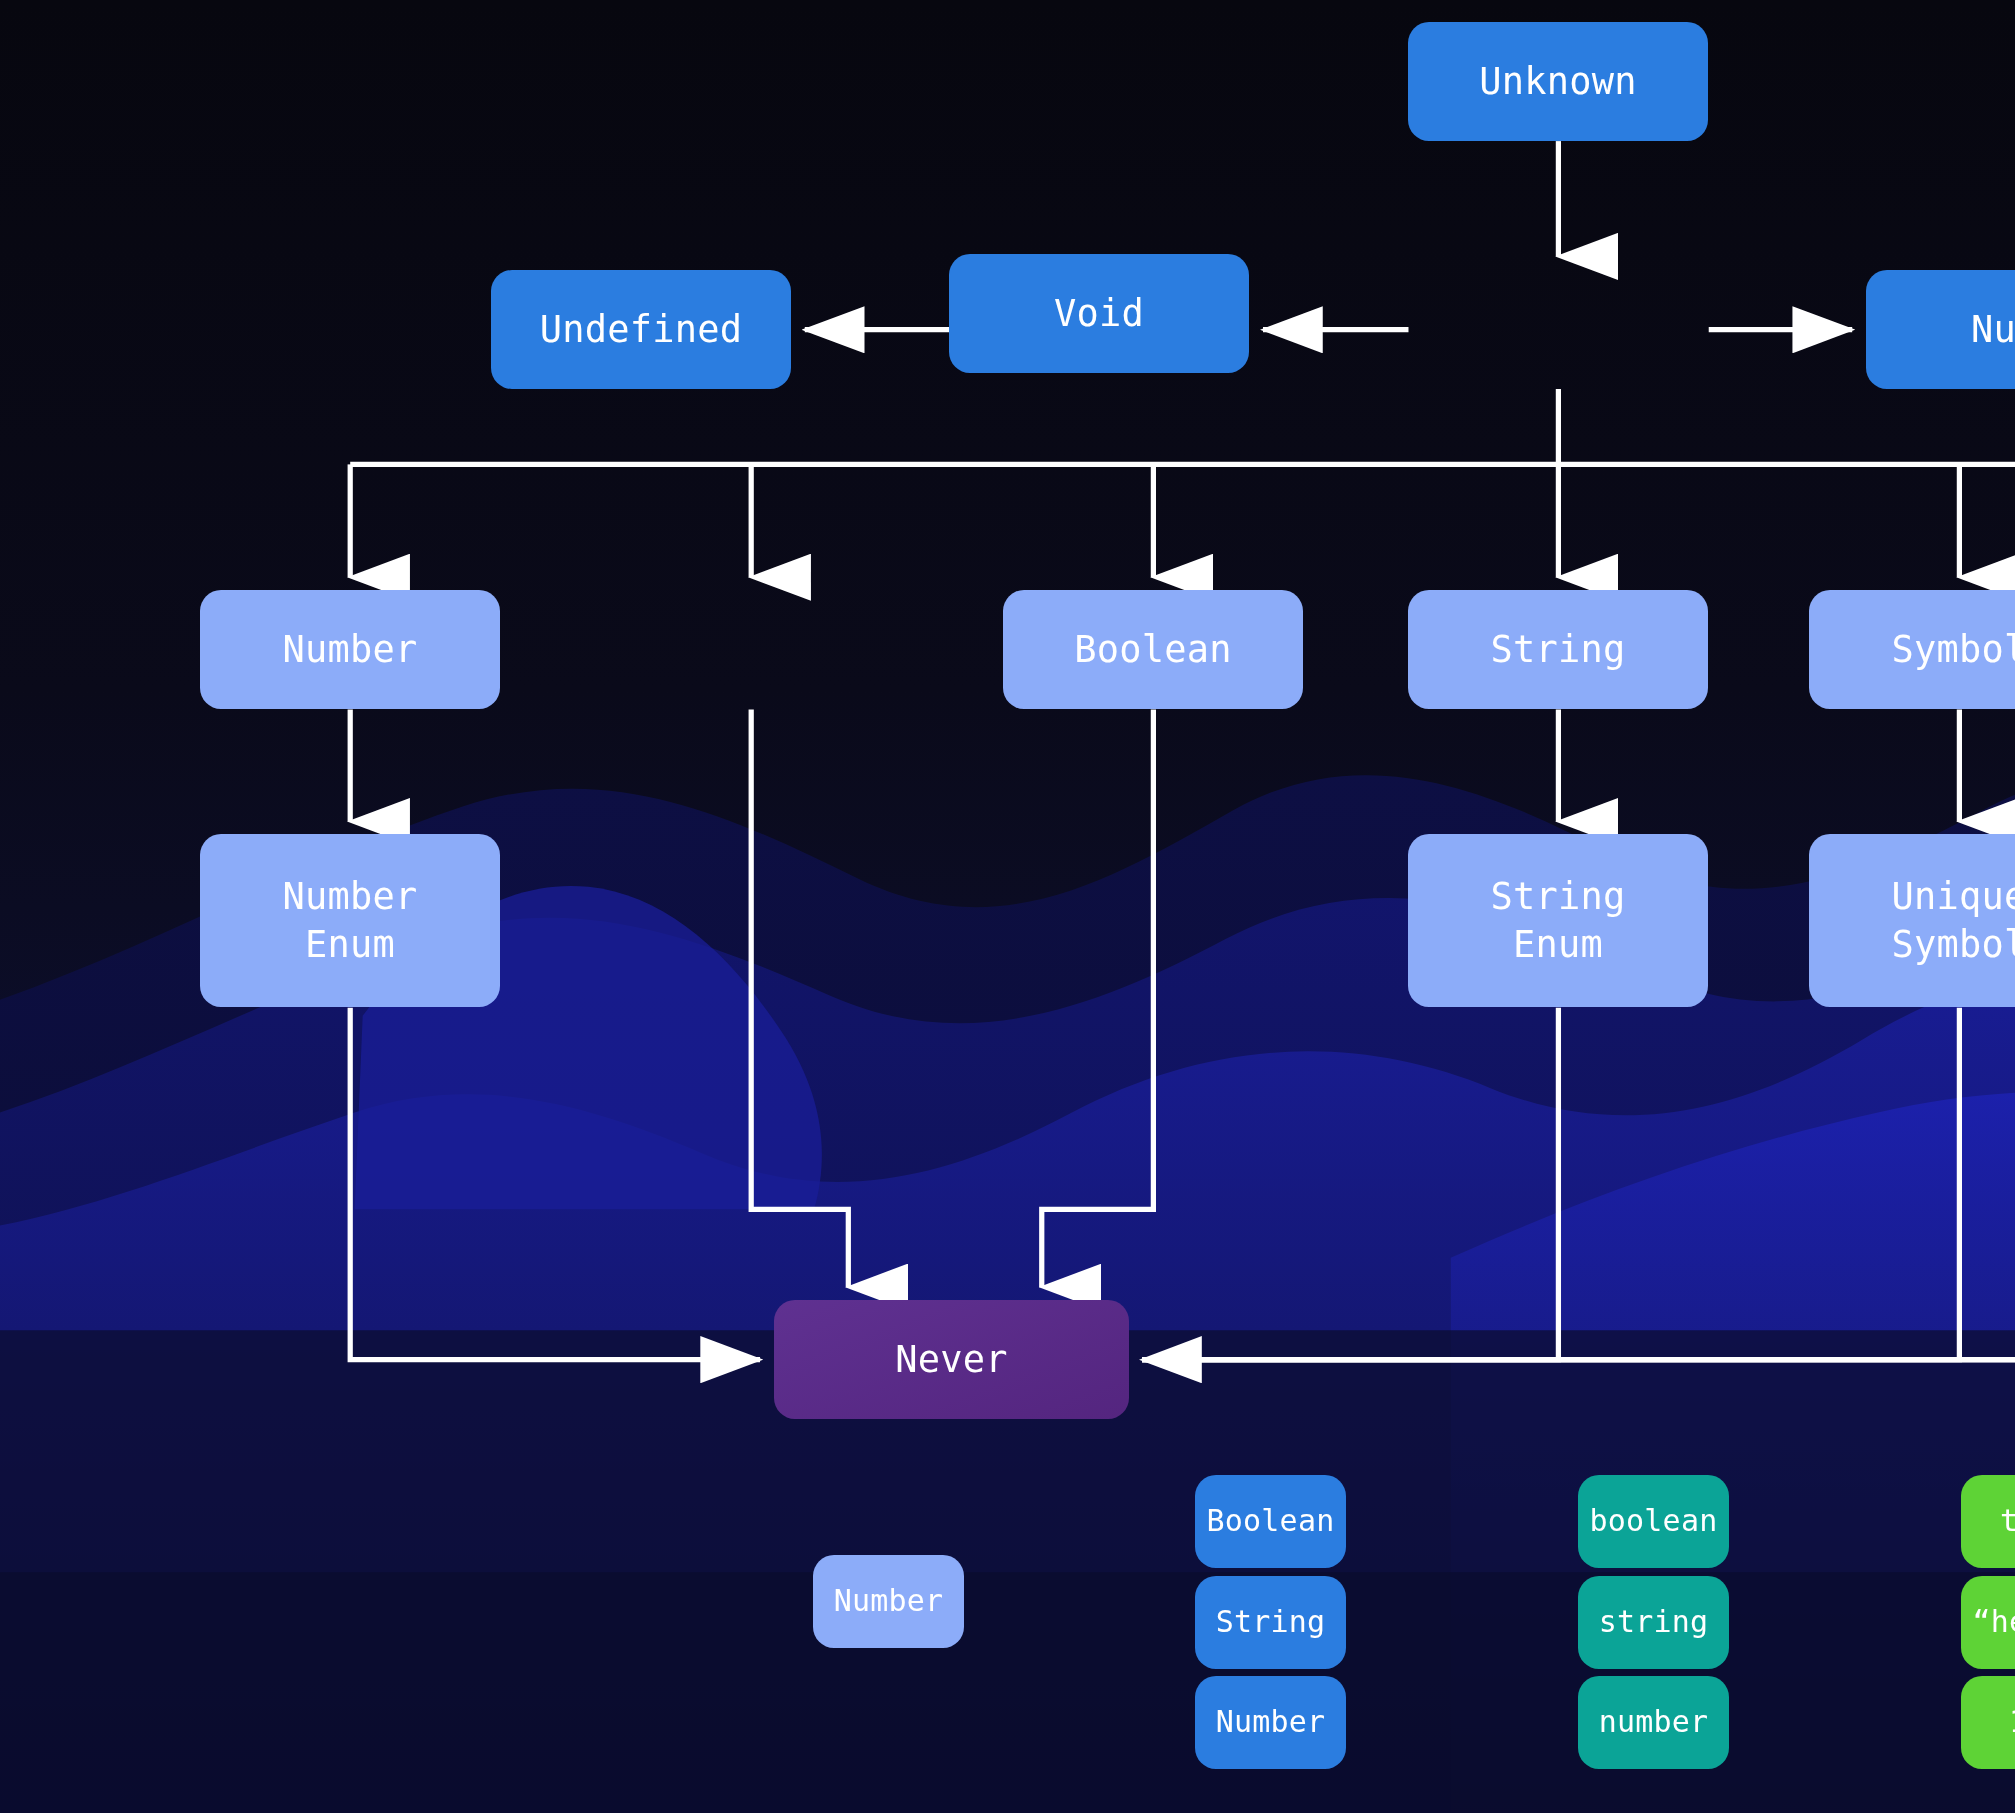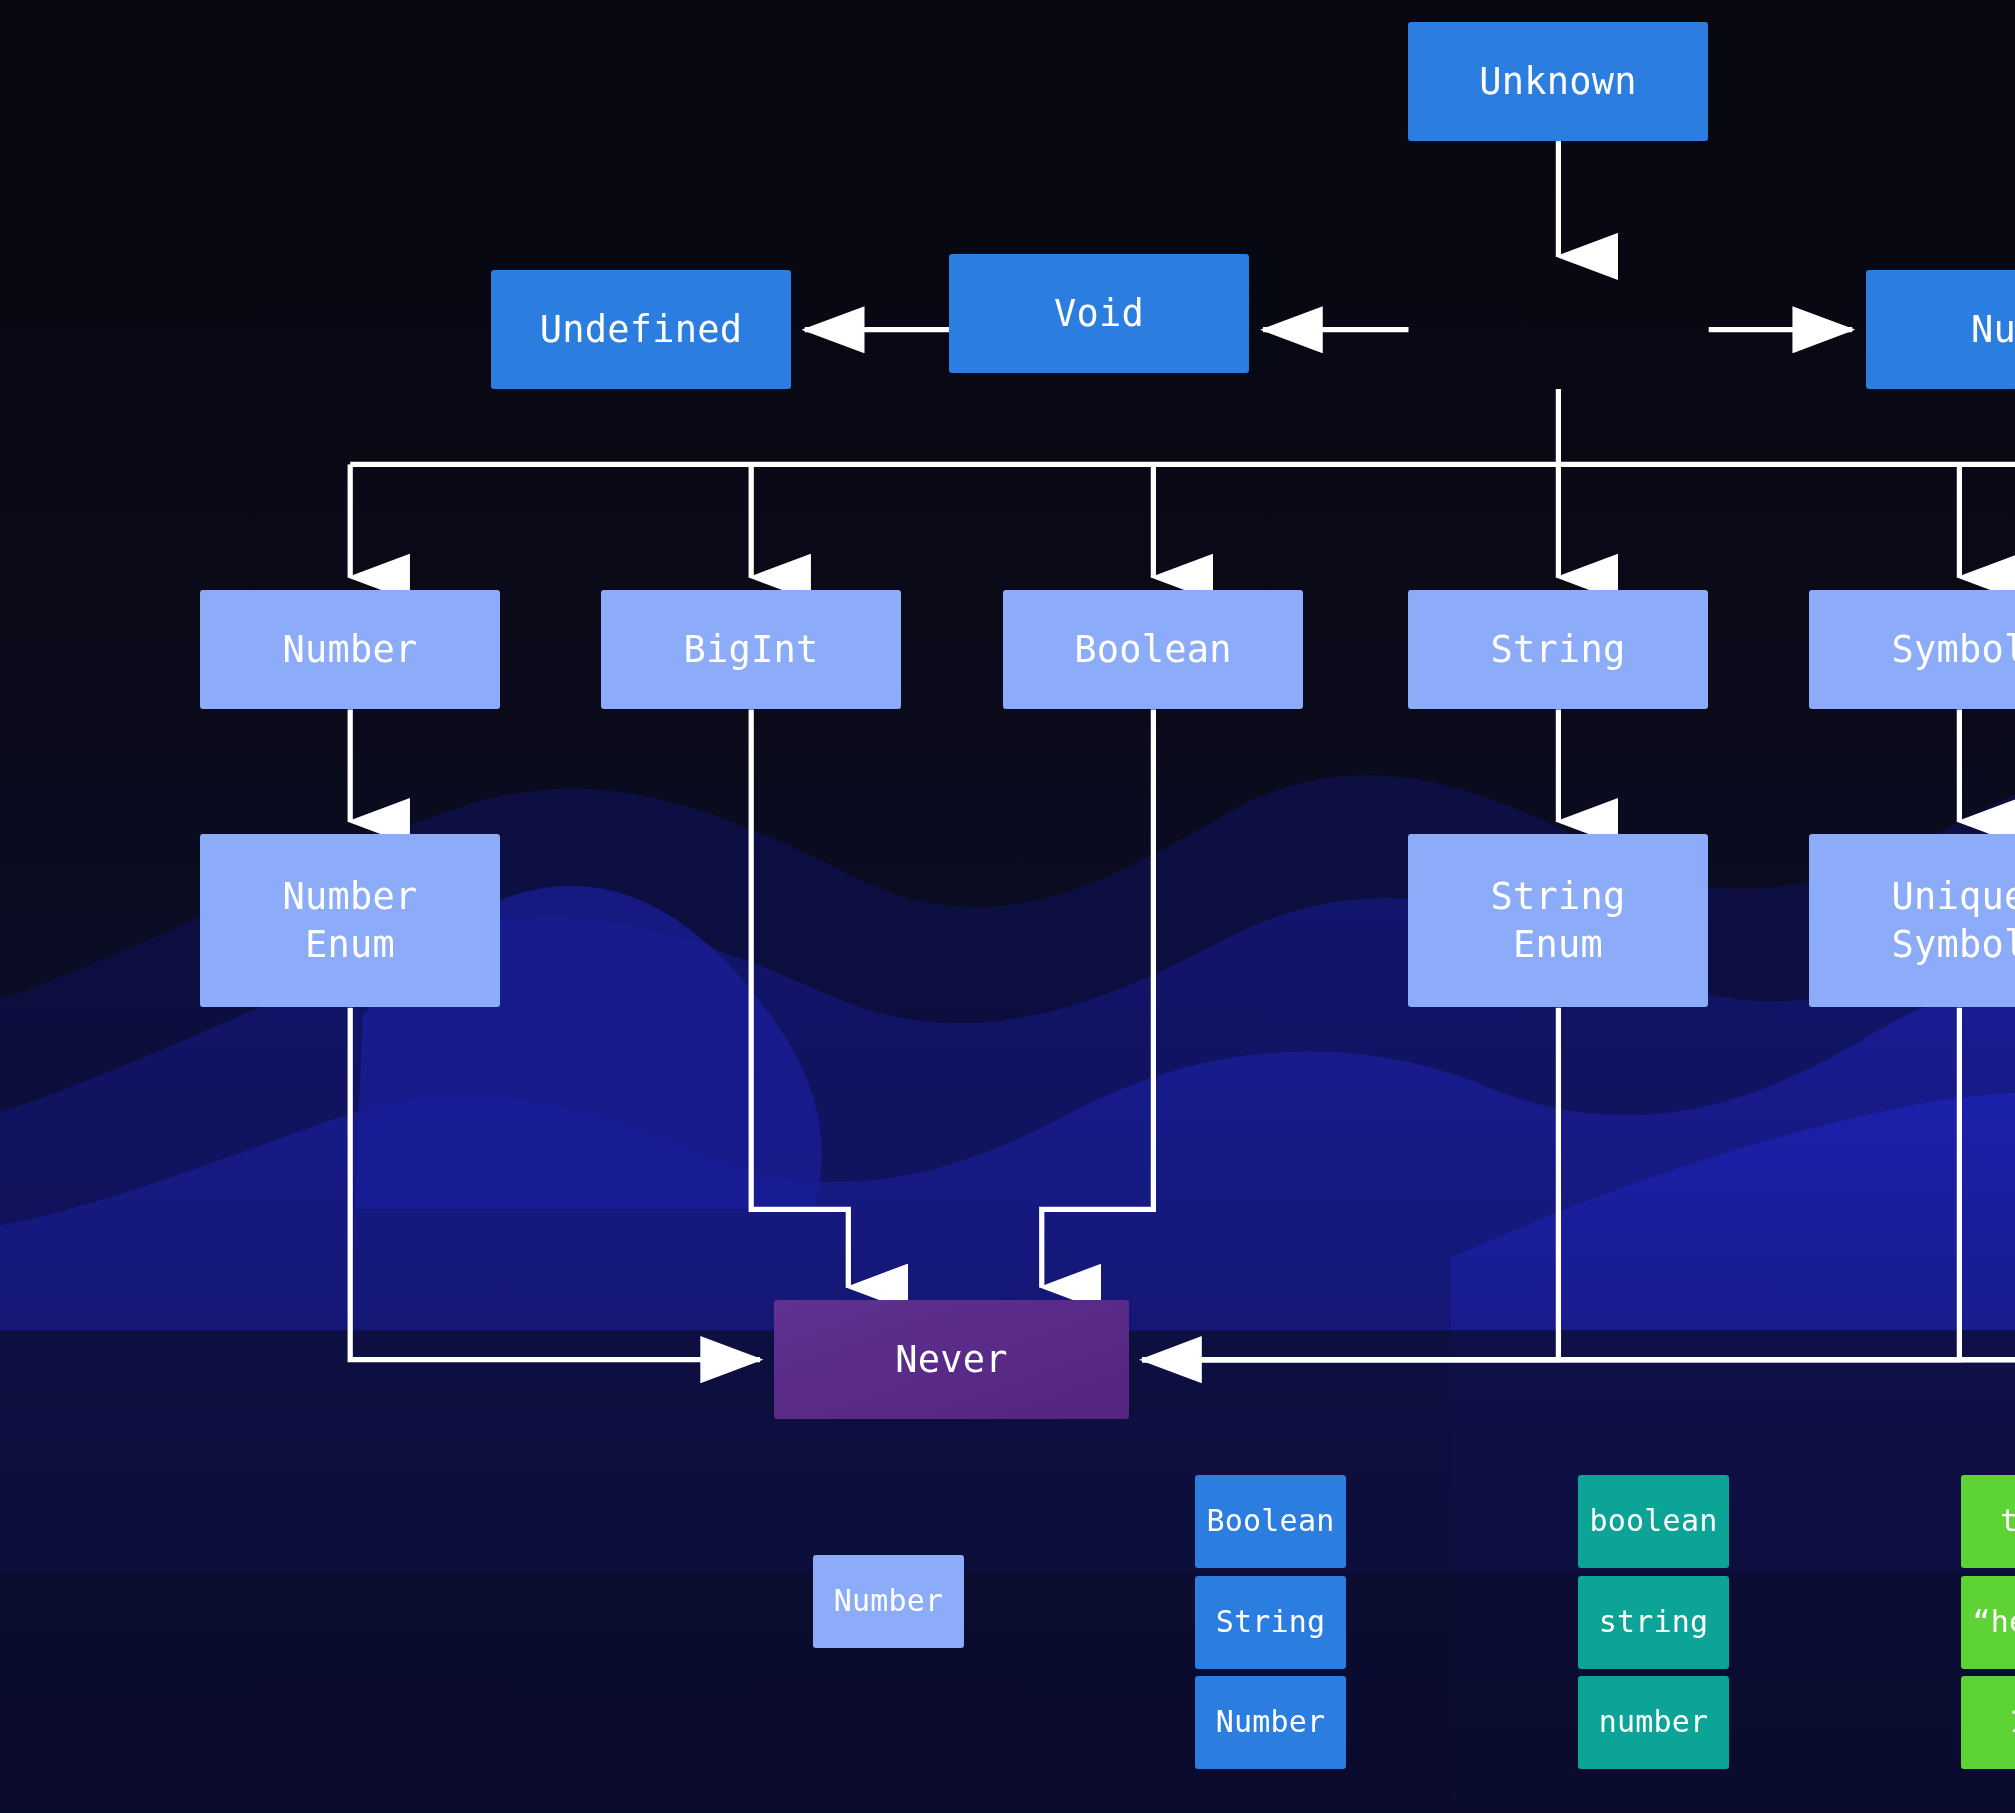--- a/index.html
+++ b/index.html
@@ -24,21 +24,21 @@
   #nodes { pointer-events: auto; }
 
   .node {
     position: absolute;
     box-sizing: border-box;
     display: flex;
     align-items: center;
     justify-content: center;
     text-align: center;
     color: #ffffff;
-    border-radius: 3px;
+    border-radius: 21px;
     line-height: 1.28;
     letter-spacing: 0.2px;
     white-space: pre-line;
     user-select: none;
   }
   .node .lbl { display: block; width: 100%; }
 
   
   .c-any      { background: linear-gradient(160deg,#4d1a7d 0%, #3e1166 100%); }
   .c-never    { background: linear-gradient(160deg,#5f3191 0%, #54257f 100%); }
@@ -171,21 +171,20 @@
       <path d="M7512,2365 L7512,3373 L2834,3373"></path>
     </g>
   </svg>
 
   <div id="nodes">
       <div class="node c-blue" style="left: 1408px; top: 22px; width: 300px; height: 119px; font-size: 37px;"><span class="lbl">Unknown</span></div>
       <div class="node c-blue" style="left: 491px; top: 270px; width: 300px; height: 119px; font-size: 37px; align-items: center;"><span class="lbl">Undefined</span></div>
       <div class="node c-blue" style="left: 949px; top: 254px; width: 300px; height: 119px; font-size: 37px;"><span class="lbl">Void</span></div>
       <div class="node c-blue" style="left: 1866px; top: 270px; width: 300px; height: 119px; font-size: 37px;"><span class="lbl">Null</span></div>
       <div class="node c-lightblue" style="left: 200px; top: 590px; width: 300px; height: 119px; font-size: 37px;"><span class="lbl">Number</span></div>
-      <div class="node c-lightblue" style="left: 601px; top: 590px; width: 300px; height: 119px; font-size: 37px;"><span class="lbl">BigInt</span></div>
       <div class="node c-lightblue" style="left: 1003px; top: 590px; width: 300px; height: 119px; font-size: 37px;"><span class="lbl">Boolean</span></div>
       <div class="node c-lightblue" style="left: 1408px; top: 590px; width: 300px; height: 119px; font-size: 37px;"><span class="lbl">String</span></div>
       <div class="node c-lightblue" style="left: 1809px; top: 590px; width: 300px; height: 119px; font-size: 37px;"><span class="lbl">Symbol</span></div>
       <div class="node c-lightblue" style="left: 200px; top: 834px; width: 300px; height: 173px; font-size: 37px;"><span class="lbl">Number
 Enum</span></div>
       <div class="node c-lightblue" style="left: 1408px; top: 834px; width: 300px; height: 173px; font-size: 37px;"><span class="lbl">String
 Enum</span></div>
       <div class="node c-lightblue" style="left: 1809px; top: 834px; width: 300px; height: 173px; font-size: 37px;"><span class="lbl">Unique
 Symbol</span></div>
       <div class="node c-never" style="left: 774px; top: 1300px; width: 355px; height: 119px; font-size: 37px; justify-content: center;"><span class="lbl">Never</span></div>

